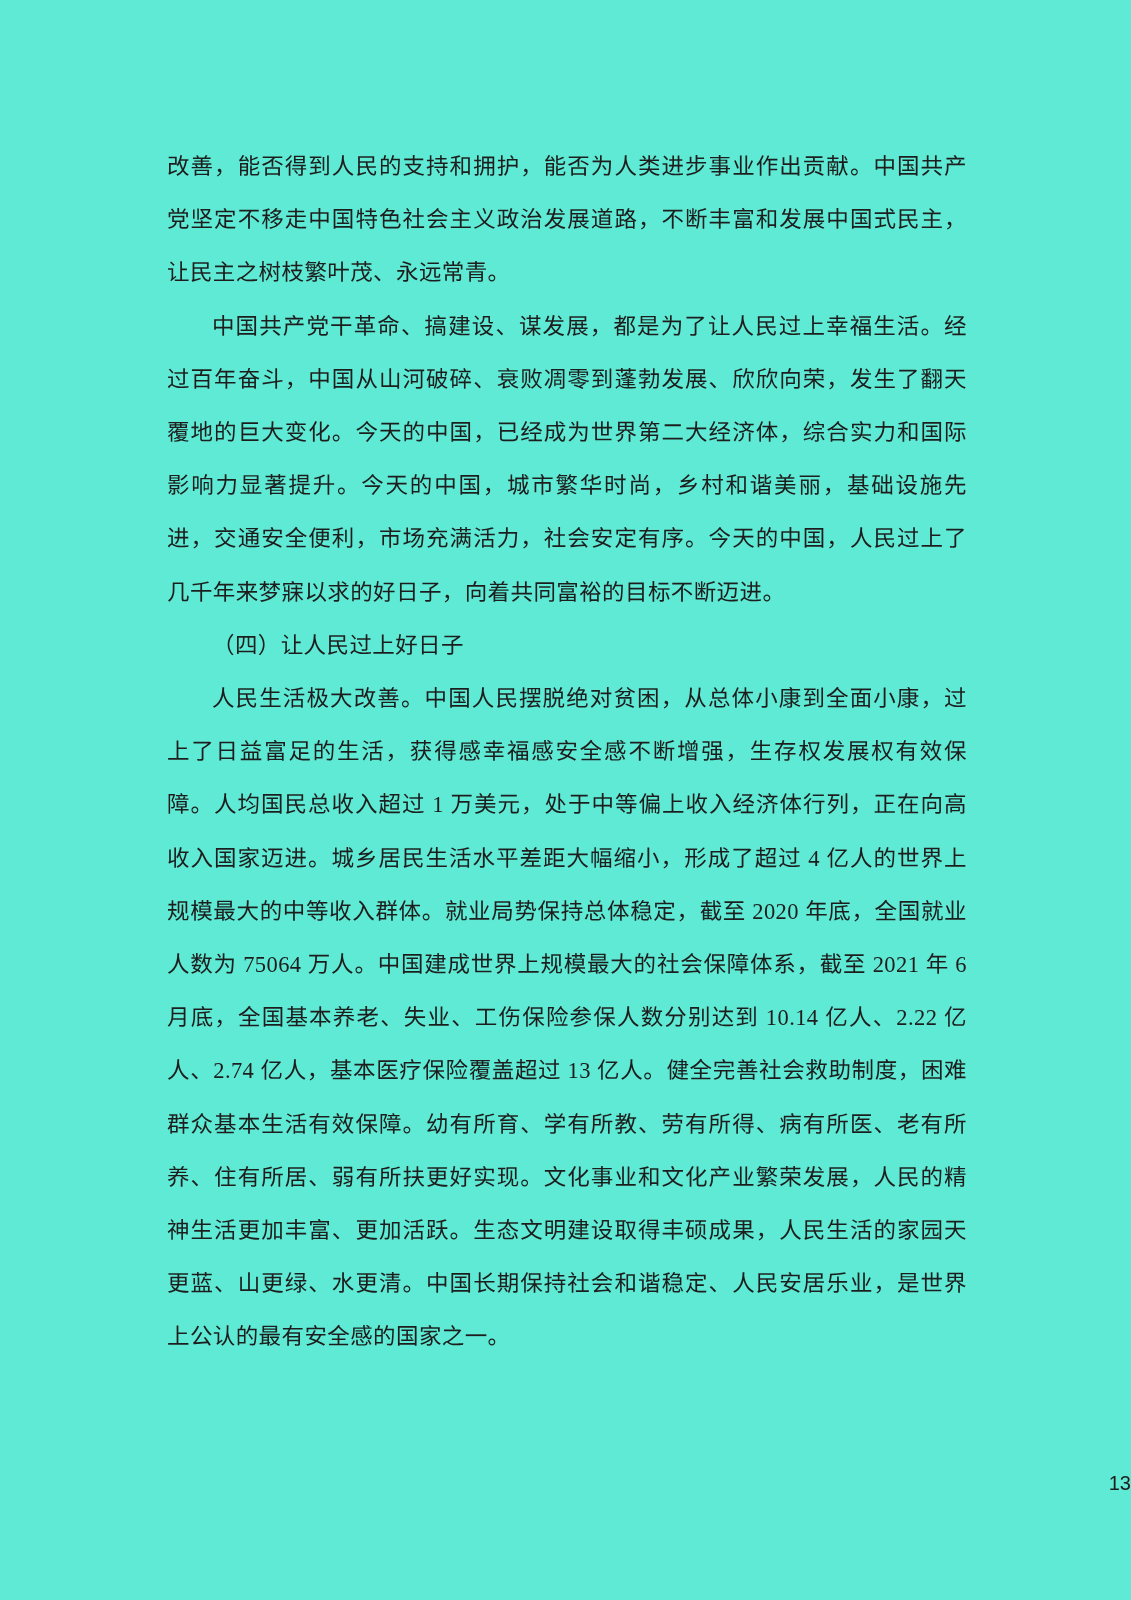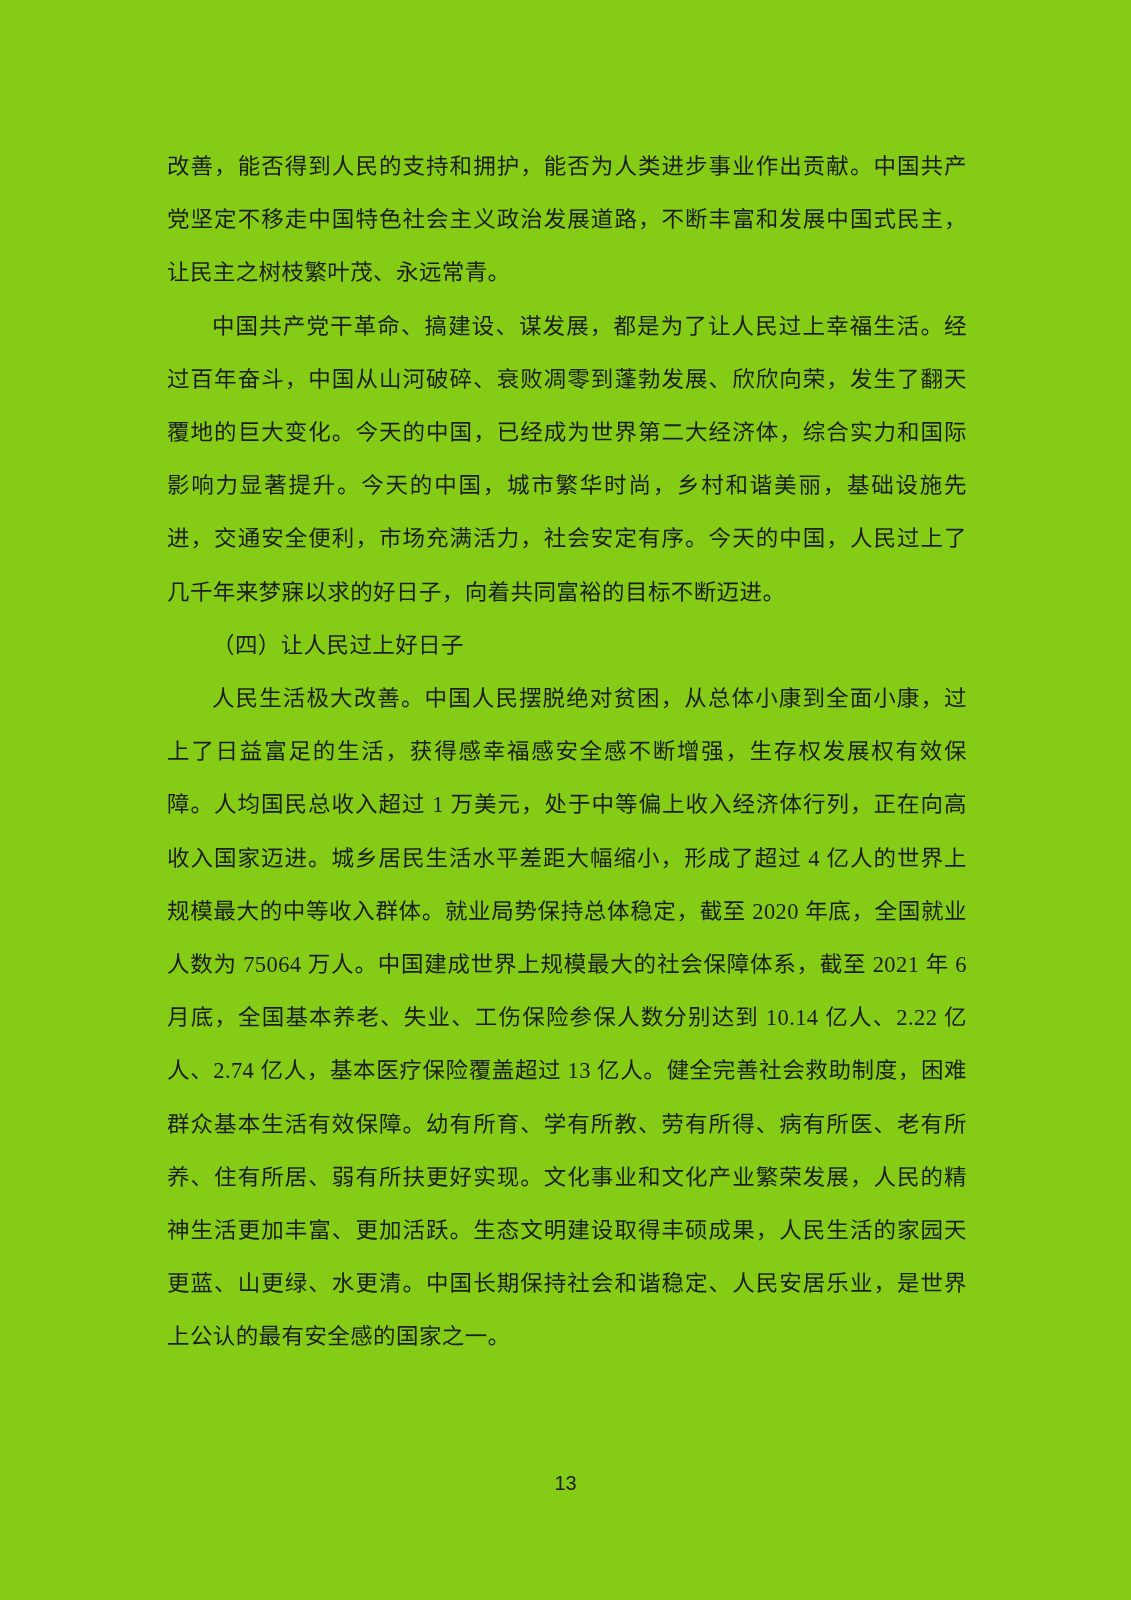--- a/index.html
+++ b/index.html
@@ -4,21 +4,21 @@
 <style>
   html, body {
     margin: 0;
     padding: 0;
     background: #ffffff;
   }
   .page {
     position: relative;
     width: 1131px;
     height: 1600px;
-    background: #84cc16;
+    background: #5eead4;
     overflow: hidden;
     font-family: "Liberation Serif", "DejaVu Serif", serif;
     color: #1d1d1d;
   }
   .content {
     position: absolute;
     left: 167px;
     top: 140px;
     width: 800px;
   }
@@ -32,21 +32,21 @@
     word-break: break-all;
   }
   .para.indent {
     text-indent: 2em;
   }
   .footer {
     position: absolute;
     left: 0;
     right: 0;
     top: 1472px;
-    text-align: center;
+    text-align: right;
   }
   .page-number {
     font-family: "Liberation Sans", "DejaVu Sans", sans-serif;
     font-size: 20px;
     color: #1d1d1d;
   }
 </style>
 </head>
 <body>
 

